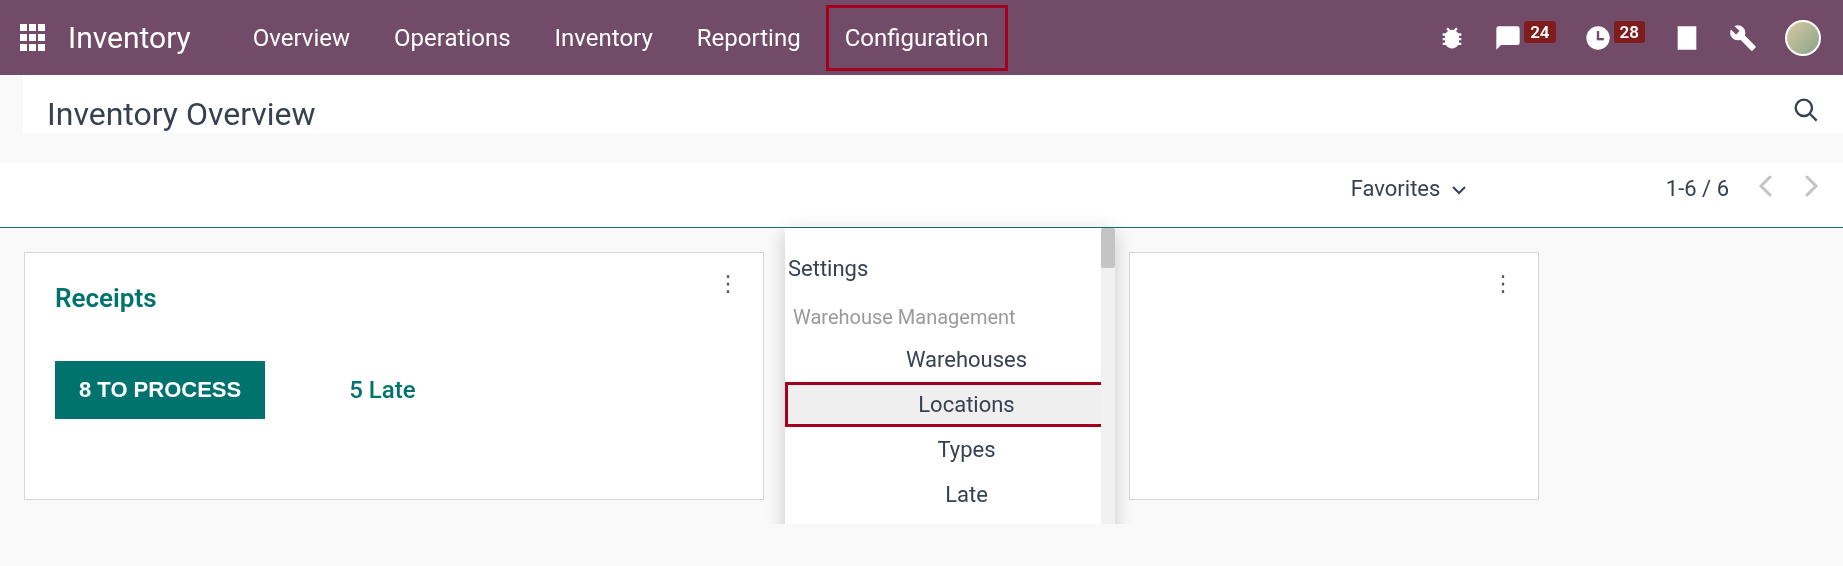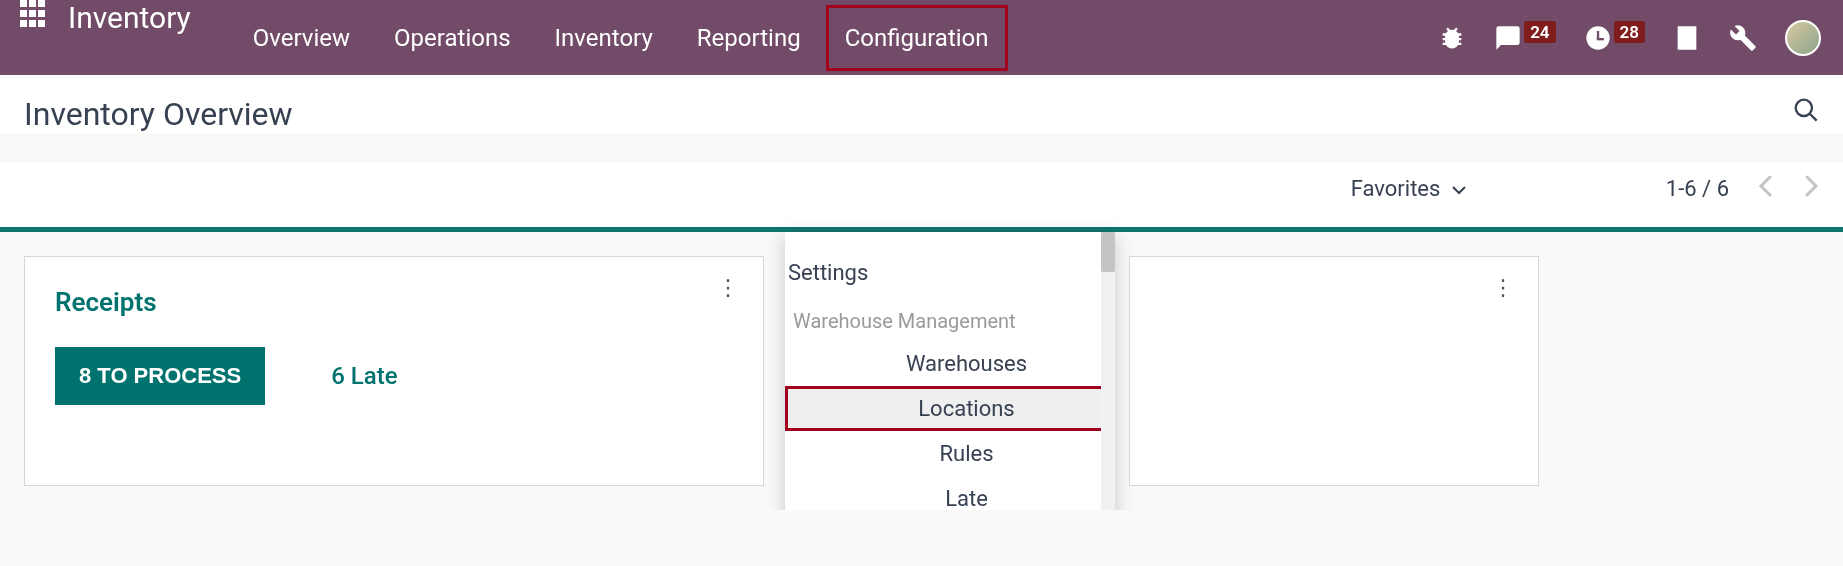--- a/index.html
+++ b/index.html
@@ -6,20 +6,21 @@
   body {
     font-family: -apple-system, BlinkMacSystemFont, "Segoe UI", Roboto, "Helvetica Neue", Arial, sans-serif;
     background: #f9f9f9;
     color: #374151;
     width: 1843px;
   }
   .topbar {
     background: #714b67;
     height: 75px;
     display: flex;
+    align-items: center;
     color: #fff;
     padding: 0 10px 0 20px;
   }
   .apps-icon {
     width: 28px; height: 28px;
     display: flex; flex-wrap: wrap;
     gap: 2px;
     margin-right: 20px;
     cursor: pointer;
   }
@@ -62,40 +63,41 @@
   .avatar {
     width: 36px; height: 36px; border-radius: 50%;
     background: linear-gradient(135deg,#d9c9a3,#8aa38a);
     border: 2px solid #fff;
   }
 
   .subheader {
     background: #fff;
     padding: 20px 24px 0 24px;
     position: relative;
+    margin-left: 23px;
   }
   .page-title {
     font-size: 32px;
     font-weight: 400;
     color: #374151;
     margin-bottom: 30px;
   }
   .search-icon {
     position: absolute;
     right: 24px; top: 20px;
     cursor: pointer;
   }
   .search-icon svg { width: 28px; height: 28px; stroke:#374151; fill:none; stroke-width:2; }
 
   .toolbar-row {
     display: flex;
     align-items: center;
     padding: 10px 24px 24px 24px;
     background: #fff;
-    border-bottom: 5px solid #0f766e;
+    border-bottom: 1px solid #0f766e;
   }
   .favorites {
     font-size: 22px;
     color: #374151;
     margin-left: auto;
   }
   .dropdown-arrow { display:inline-block; margin-left:6px; }
   .pager {
     margin-left: 200px;
     font-size: 22px;
@@ -123,31 +125,31 @@
     position: relative;
   }
   .kanban-card.right {
     width: 410px;
     margin-left: 345px;
   }
   .card-title {
     font-size: 26px;
     font-weight: 600;
     color: #00736e;
-    margin-bottom: 30px;
+    margin-bottom: 48px;
   }
   .card-menu {
     position: absolute; top: 24px; right: 24px;
     cursor: pointer;
     color: #555;
     font-size: 22px;
     letter-spacing: 0;
     line-height: 0.6;
   }
-  .card-body { display: flex; align-items: center; gap: 66px; }
+  .card-body { display: flex; align-items: center; gap: 84px; }
   .process-btn {
     background: #00736e;
     color: #fff;
     font-size: 22px;
     font-weight: 700;
     padding: 16px 24px;
     border: none;
     cursor: pointer;
   }
   .late-text {
@@ -295,36 +297,36 @@
 </div>
 
 <div class="content-area">
 
   <div class="dropdown">
     <div class="dd-top-space"></div>
     <div class="dd-item">Settings</div>
     <div class="dd-header">Warehouse Management</div>
     <div class="dd-item indent">Warehouses</div>
     <div class="dd-item indent hover highlighted">Locations</div>
-    <div class="dd-item indent">Rules</div>
+    <div class="dd-item indent">Types</div>
     <div class="dd-item indent">Late</div>
     <div class="dd-item indent">Operations Types</div>
     <div class="dd-item indent">Putaway Rules</div>
 
     <div class="dd-scrollbar">
       <div class="dd-scrollbar-thumb"></div>
     </div>
   </div>
 
   <div class="kanban-row">
     <div class="kanban-card">
       <div class="card-title">Receipts</div>
       <div class="card-menu">⋮</div>
       <div class="card-body">
         <button class="process-btn">8 TO PROCESS</button>
-        <div class="late-text">6 Late</div>
+        <div class="late-text">5 Late</div>
       </div>
     </div>
     <div class="kanban-card right">
       <div class="card-menu">⋮</div>
     </div>
   </div>
 </div>
 
 </body></html>

